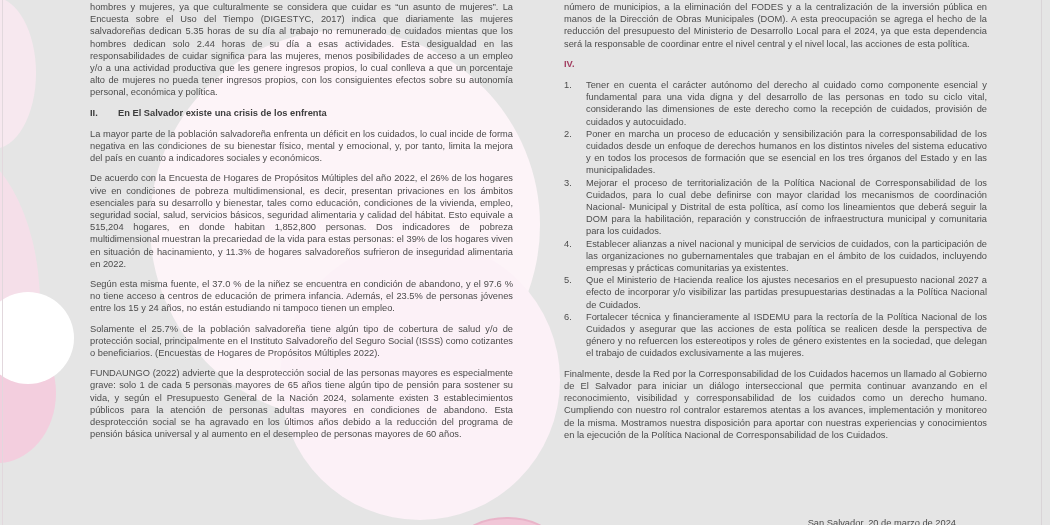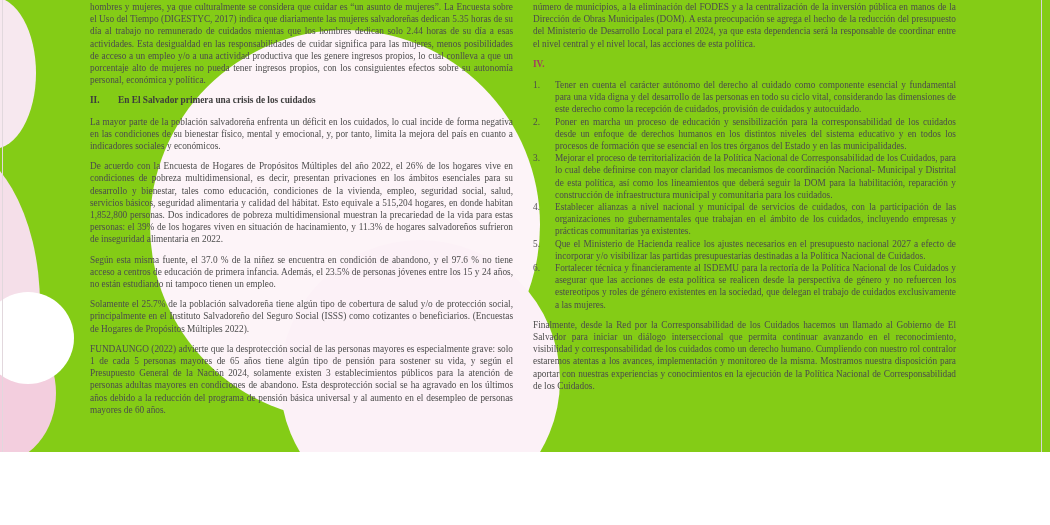--- a/index.html
+++ b/index.html
@@ -1,30 +1,30 @@
 <!DOCTYPE html>
 <html><head>
 <meta charset="utf-8">
 <style>
   html,body{margin:0;padding:0;background:#fff;}
   .page{
-    position:relative;width:1050px;height:452px;background:#84cc16;
-    overflow:hidden;font-family:Liberation Serif, serif;
+    position:relative;width:1050px;height:525px;background:#e5e5e5;
+    overflow:hidden;font-family:Liberation Sans, sans-serif;
   }
   .edge-line{position:absolute;top:0;bottom:0;width:1px;z-index:3;}
   .edge-line.left{left:2px;background:#e2d8dd;}
   .edge-line.right{left:1041px;background:#d9d4d7;}
   .decor{position:absolute;border-radius:50%;z-index:0;}
   .decor.z1{z-index:1;}
   .col{
     position:absolute;top:1px;z-index:2;width:423px;
     color:#4c4c4c;font-size:9.3px;line-height:12.2px;text-align:justify;
   }
   .col-left{left:90px;}
-  .col-right{left:533px;}
+  .col-right{left:564px;}
   .col p{margin:0 0 8px 0;}
   .sec-heading{
     display:flex;font-weight:bold;margin:2px 0 9px 0;text-align:left;
     color:#3d3d3d;
   }
   .sec-heading .num{flex:none;width:28px;}
   .sec-heading .title{flex:1;}
   .sec-heading.accent{color:var(--accent-heading,#a23e60);margin-top:5px;gap:28px;}
   .sec-heading.accent .num{width:55px;}
   .action-list{margin:0 0 8px 0;}
@@ -50,21 +50,21 @@
   <div class="decor z1" style="left:462px;top:517px;width:86px;height:42px;background:#f1c6d7;border:2px solid #e9b4c9;"></div>
 
   <div class="edge-line left"></div>
   <div class="edge-line right"></div>
 
   <div class="col col-left">
     <p>hombres y mujeres, ya que culturalmente se considera que cuidar es “un asunto de mujeres”. La Encuesta sobre el Uso del Tiempo (DIGESTYC, 2017) indica que diariamente las mujeres salvadoreñas dedican 5.35 horas de su día al trabajo no remunerado de cuidados mientas que los hombres dedican solo 2.44 horas de su día a esas actividades. Esta desigualdad en las responsabilidades de cuidar significa para las mujeres, menos posibilidades de acceso a un empleo y/o a una actividad productiva que les genere ingresos propios, lo cual conlleva a que un porcentaje alto de mujeres no pueda tener ingresos propios, con los consiguientes efectos sobre su autonomía personal, económica y política.</p>
 
     <div class="sec-heading">
       <span class="num">II.</span>
-      <span class="title">En El Salvador primera una crisis de los cuidados</span>
+      <span class="title">En El Salvador existe una crisis de los enfrenta</span>
     </div>
 
     <p>La mayor parte de la población salvadoreña enfrenta un déficit en los cuidados, lo cual incide de forma negativa en las condiciones de su bienestar físico, mental y emocional, y, por tanto, limita la mejora del país en cuanto a indicadores sociales y económicos.</p>
     <p>De acuerdo con la Encuesta de Hogares de Propósitos Múltiples del año 2022, el 26% de los hogares vive en condiciones de pobreza multidimensional, es decir, presentan privaciones en los ámbitos esenciales para su desarrollo y bienestar, tales como educación, condiciones de la vivienda, empleo, seguridad social, salud, servicios básicos, seguridad alimentaria y calidad del hábitat.  Esto equivale a 515,204 hogares, en donde habitan 1,852,800 personas. Dos indicadores de pobreza multidimensional muestran la precariedad de la vida para estas personas: el 39% de los hogares viven en situación de hacinamiento, y 11.3% de hogares salvadoreños sufrieron de inseguridad alimentaria en 2022.</p>
     <p>Según esta misma fuente, el 37.0 % de la niñez se encuentra en condición de abandono, y el 97.6 % no tiene acceso a centros de educación de primera infancia. Además, el 23.5% de personas jóvenes entre los 15 y 24 años, no están estudiando ni tampoco tienen un empleo.</p>
     <p>Solamente el 25.7% de la población salvadoreña tiene algún tipo de cobertura de salud y/o de protección social, principalmente en el Instituto Salvadoreño del Seguro Social (ISSS) como cotizantes o beneficiarios. (Encuestas de Hogares de Propósitos Múltiples 2022).</p>
     <p>FUNDAUNGO (2022) advierte que la desprotección social de las personas mayores es especialmente grave: solo 1 de cada 5  personas mayores de 65 años tiene algún tipo de pensión para sostener su vida, y según el Presupuesto General de la Nación 2024, solamente existen 3 establecimientos públicos para la atención de personas adultas mayores en condiciones de abandono. Esta desprotección social se ha agravado en los últimos años debido a la reducción del programa de pensión básica universal y al aumento en el desempleo de personas mayores de 60 años.</p>
   </div>
 
   <div class="col col-right">

